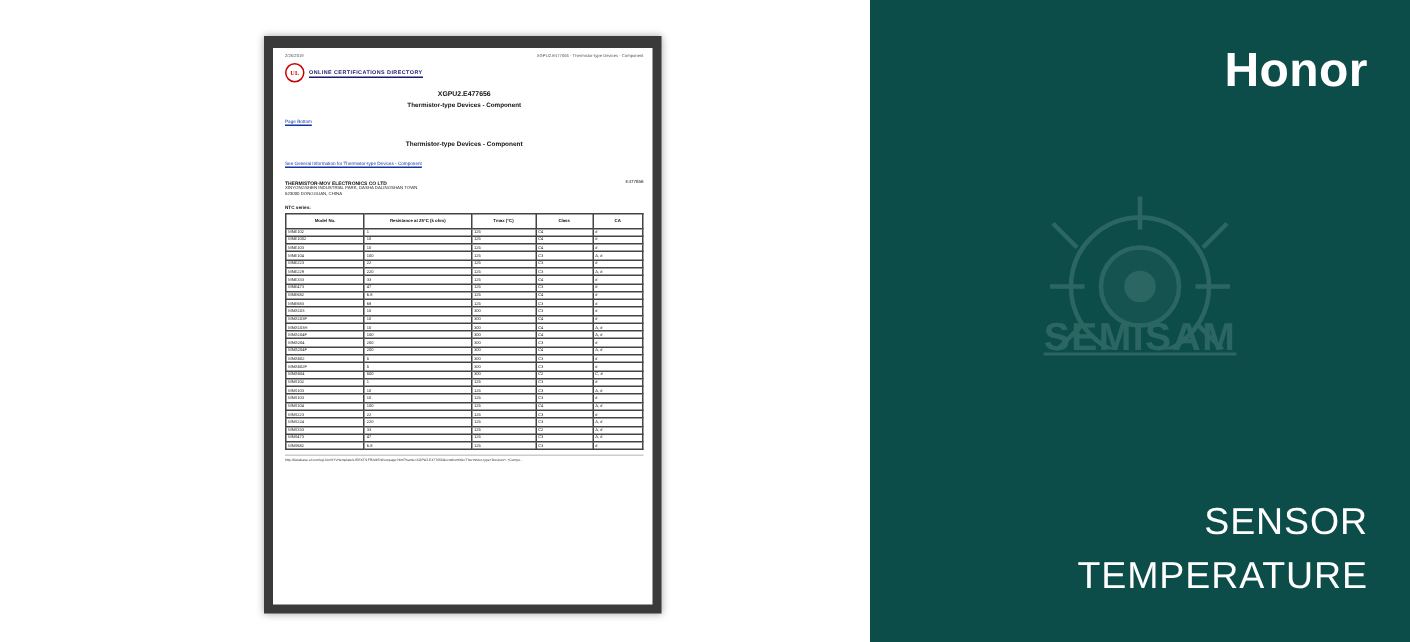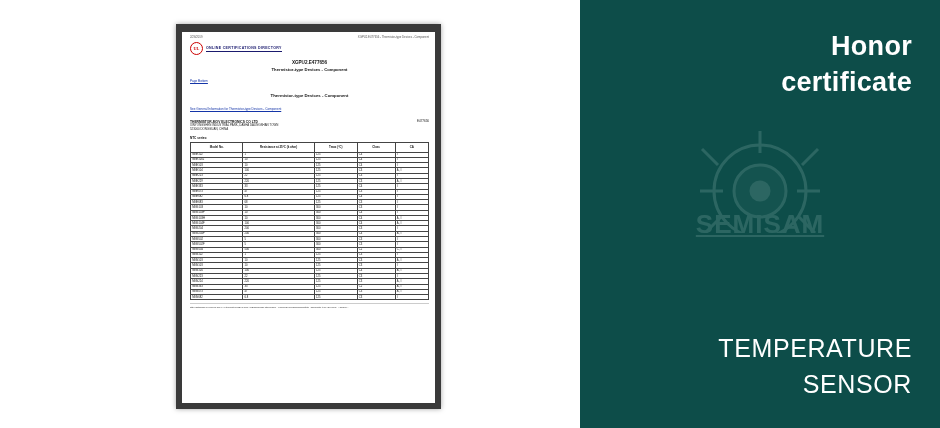--- a/index.html
+++ b/index.html
@@ -37,21 +37,21 @@
   }
   .swoosh svg { display:block; }
 
   .honor-title {
     position: absolute;
     right: 28px;
     top: 28px;
     width: 300px;
     text-align: right;
     color: #ffffff;
-    font-size: 27px;
+    font-size: 32px;
     line-height: 36px;
     font-weight: bold;
     letter-spacing: 0.3px;
   }
   .honor-title span { display:block; }
 
   .product-title {
     position: absolute;
     right: 28px;
     bottom: 26px;
@@ -508,22 +508,21 @@
           <line x1="175" y1="68" x2="152" y2="68"></line>
           <line x1="60" y1="110" x2="76" y2="94"></line>
           <line x1="170" y1="110" x2="154" y2="94"></line>
         </g>
       </svg>
       <div class="wm-text">SEMISAM</div>
     </div>
 
     <div class="honor-title">
       <span>Honor</span>
-      <span>certificate</span>
     </div>
 
     <div class="product-title">
+      <span>SENSOR</span>
       <span>TEMPERATURE</span>
-      <span>SENSOR</span>
     </div>
   </div>
 
 </div>
 
 </body></html>

